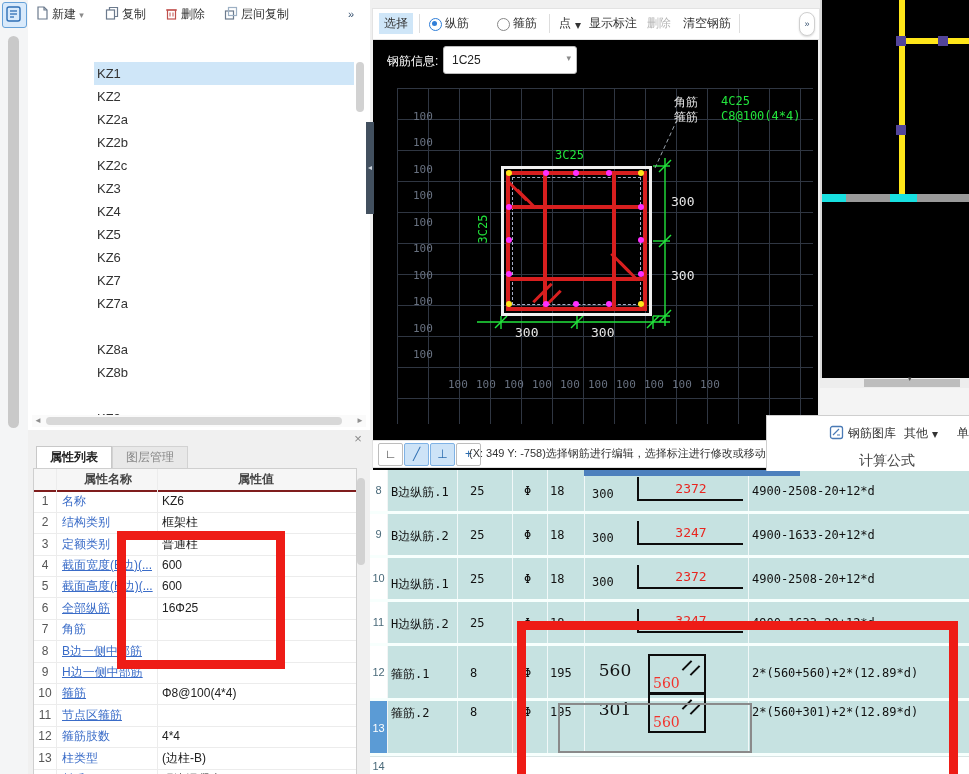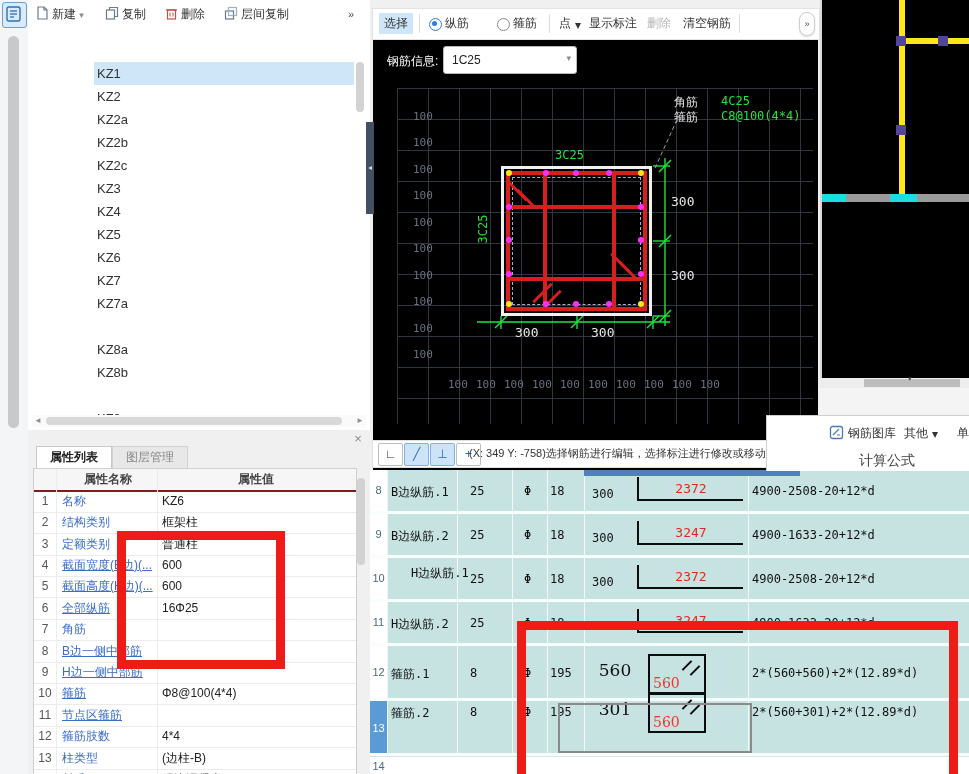--- a/index.html
+++ b/index.html
@@ -485,21 +485,21 @@
       <span class="cell" style="left:222px;top:17px;">300</span>
       <div class="lbar" style="left:267px;top:7px;width:2px;height:24px;"></div>
       <div class="lbar" style="left:267px;top:29px;width:106px;height:2px;"></div>
       <span class="redlen" style="left:285px;top:11px;width:72px;">3247</span>
       <span class="cell" style="left:382px;top:14px;">4900-1633-20+12*d</span>
     </div>
     <div class="hsep" style="top:85px;"></div>
 
     <div class="rrow" style="top:88px;height:41px;">
       <span class="rn" style="top:14px;">10</span>
-      <span class="cell" style="left:21px;top:7px;margin-left:20px;">H边纵筋.1</span>
+      <span class="cell" style="left:21px;top:18px;">H边纵筋.1</span>
       <span class="cell" style="left:100px;top:14px;">25</span>
       <span class="cell" style="left:154px;top:14px;">Φ</span>
       <span class="cell" style="left:180px;top:14px;">18</span>
       <span class="cell" style="left:222px;top:17px;">300</span>
       <div class="lbar" style="left:267px;top:7px;width:2px;height:24px;"></div>
       <div class="lbar" style="left:267px;top:29px;width:106px;height:2px;"></div>
       <span class="redlen" style="left:285px;top:11px;width:72px;">2372</span>
       <span class="cell" style="left:382px;top:14px;">4900-2508-20+12*d</span>
     </div>
     <div class="hsep" style="top:129px;"></div>

